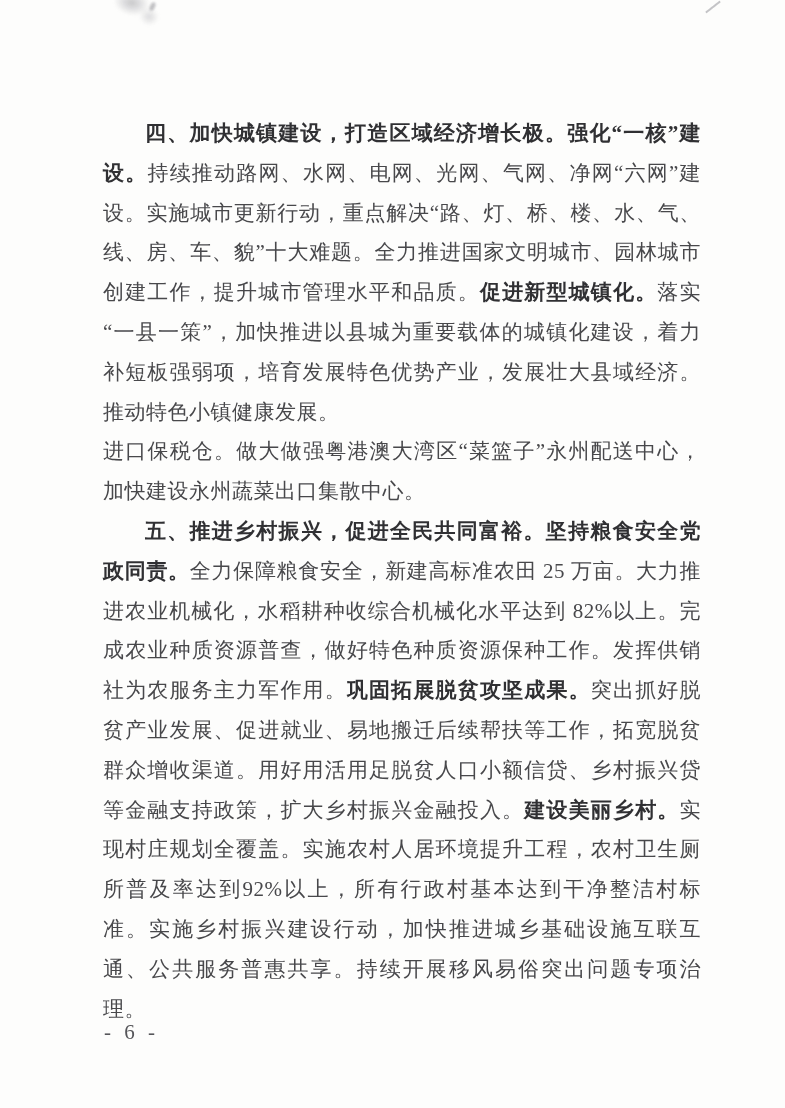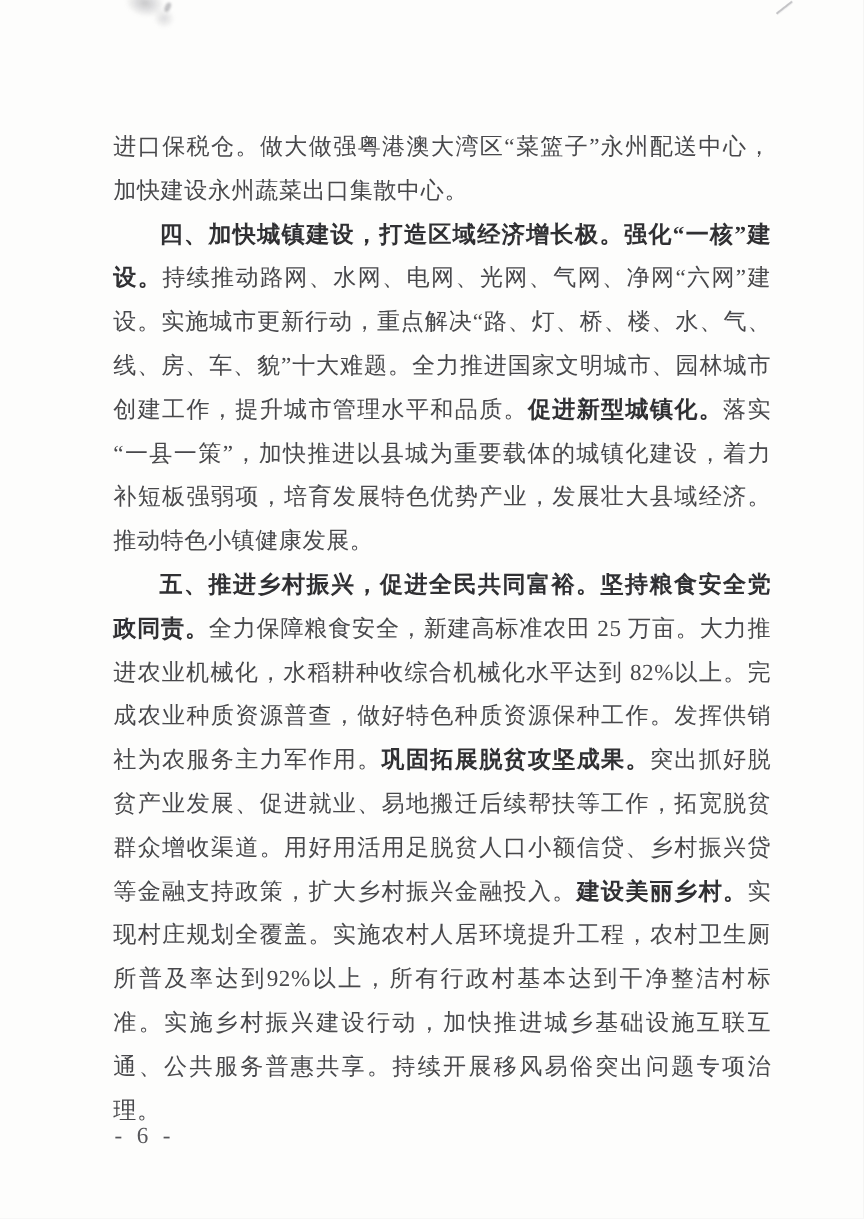--- a/index.html
+++ b/index.html
@@ -72,19 +72,19 @@
 </style>
 </head>
 <body>
 
 <div class="page">
   <div class="artifact smudge-top"></div>
   <div class="artifact speckle"></div>
   <div class="artifact mark-topright"></div>
 
   <main class="content">
+      <p class="para indent"><span class="seg bold">四、加快城镇建设，打造区域经济增长极。强化“一核”建设。</span><span class="seg">持续推动路网、水网、电网、光网、气网、净网“六网”建设。实施城市更新行动，重点解决“路、灯、桥、楼、水、气、线、房、车、貌”十大难题。全力推进国家文明城市、园林城市创建工作，提升城市管理水平和品质。</span><span class="seg bold">促进新型城镇化。</span><span class="seg">落实“一县一策”，加快推进以县城为重要载体的城镇化建设，着力补短板强弱项，培育发展特色优势产业，发展壮大县域经济。推动特色小镇健康发展。</span></p>
       <p class="para"><span class="seg">进口保税仓。做大做强粤港澳大湾区“菜篮子”永州配送中心，加快建设永州蔬菜出口集散中心。</span></p>
-      <p class="para indent"><span class="seg bold">四、加快城镇建设，打造区域经济增长极。强化“一核”建设。</span><span class="seg">持续推动路网、水网、电网、光网、气网、净网“六网”建设。实施城市更新行动，重点解决“路、灯、桥、楼、水、气、线、房、车、貌”十大难题。全力推进国家文明城市、园林城市创建工作，提升城市管理水平和品质。</span><span class="seg bold">促进新型城镇化。</span><span class="seg">落实“一县一策”，加快推进以县城为重要载体的城镇化建设，着力补短板强弱项，培育发展特色优势产业，发展壮大县域经济。推动特色小镇健康发展。</span></p>
       <p class="para indent"><span class="seg bold">五、推进乡村振兴，促进全民共同富裕。坚持粮食安全党政同责。</span><span class="seg">全力保障粮食安全，新建高标准农田 25 万亩。大力推进农业机械化，水稻耕种收综合机械化水平达到 82%以上。完成农业种质资源普查，做好特色种质资源保种工作。发挥供销社为农服务主力军作用。</span><span class="seg bold">巩固拓展脱贫攻坚成果。</span><span class="seg">突出抓好脱贫产业发展、促进就业、易地搬迁后续帮扶等工作，拓宽脱贫群众增收渠道。用好用活用足脱贫人口小额信贷、乡村振兴贷等金融支持政策，扩大乡村振兴金融投入。</span><span class="seg bold">建设美丽乡村。</span><span class="seg">实现村庄规划全覆盖。实施农村人居环境提升工程，农村卫生厕所普及率达到92%以上，所有行政村基本达到干净整洁村标准。实施乡村振兴建设行动，加快推进城乡基础设施互联互通、公共服务普惠共享。持续开展移风易俗突出问题专项治理。</span></p>
     </main>
 
   <div class="footer">- 6 -</div>
 </div>
 
 </body></html>

